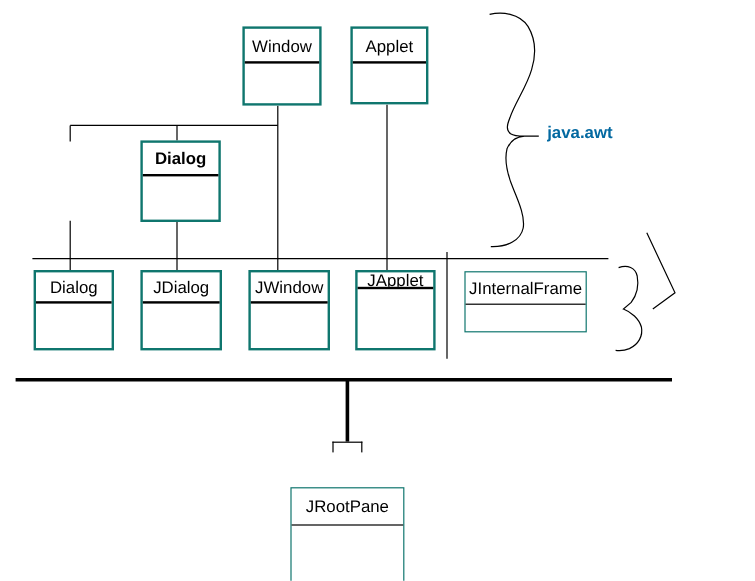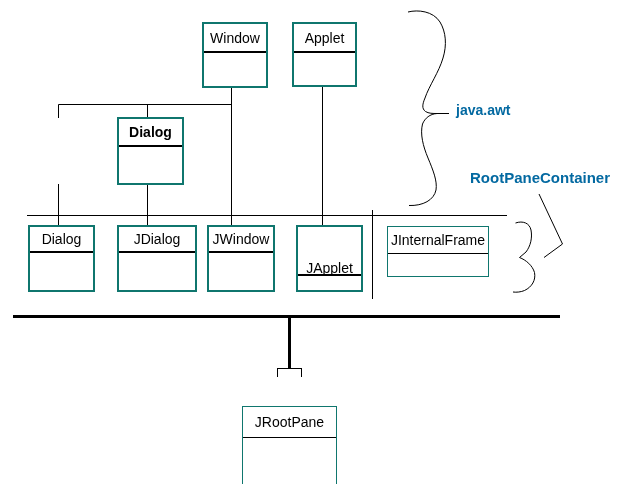--- a/index.html
+++ b/index.html
@@ -131,45 +131,44 @@
   <div class="uml-box" style="left:117px;top:117px;width:67px;height:68px;">
     <div class="uml-title" style="height:28px;font-weight:bold;">Dialog</div>
     <div class="uml-body"></div>
   </div>
 
   <div class="uml-box" style="left:28px;top:225px;width:67px;height:67px;">
     <div class="uml-title" style="height:26px;">Dialog</div>
     <div class="uml-body"></div>
   </div>
 
-  <div class="uml-box" style="left:117px;top:225px;width:80px;height:67px;">
+  <div class="uml-box" style="left:117px;top:225px;width:68px;height:67px;">
     <div class="uml-title" style="height:26px;">JDialog</div>
     <div class="uml-body"></div>
   </div>
 
   <div class="uml-box" style="left:207px;top:225px;width:68px;height:67px;">
     <div class="uml-title" style="height:26px;">JWindow</div>
     <div class="uml-body"></div>
   </div>
 
   <div class="uml-box" style="left:296px;top:225px;width:67px;height:67px;">
-    <div class="uml-title" style="height:14px;margin-top:35px;">JApplet</div>
+    <div class="uml-title" style="height:14px;">JApplet</div>
     <div class="uml-body"></div>
   </div>
 
   <div class="uml-box thin" style="left:387px;top:226px;width:102px;height:51px;">
     <div class="uml-title" style="height:27px;">JInternalFrame</div>
     <div class="uml-body"></div>
   </div>
 
   <div id="jrootpane-tab"></div>
   <div class="uml-box thin" style="left:242px;top:375px;width:95px;height:92px;margin-top:31px;">
     <div class="uml-title" style="height:31px;">JRootPane</div>
     <div class="uml-body"></div>
   </div>
 
   <div class="annotation" id="java-awt-label">java.awt</div>
 
   <div class="annotation" id="rootpane-label">
-    <div>RootPaneContainer</div>
   </div>
 
 </div>
 
 </body></html>

